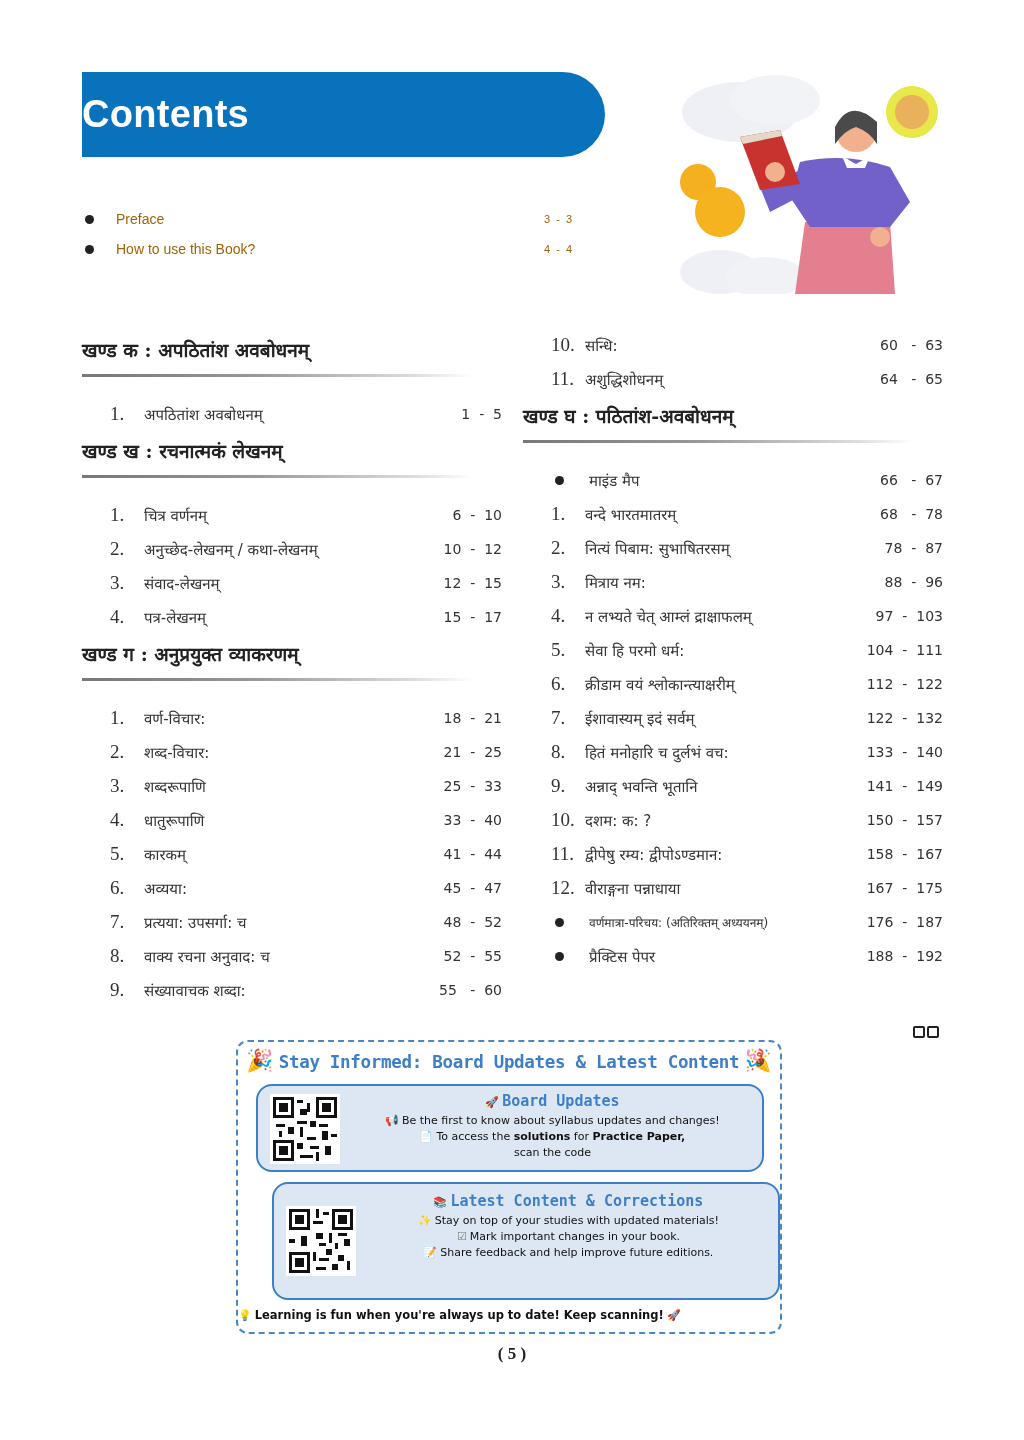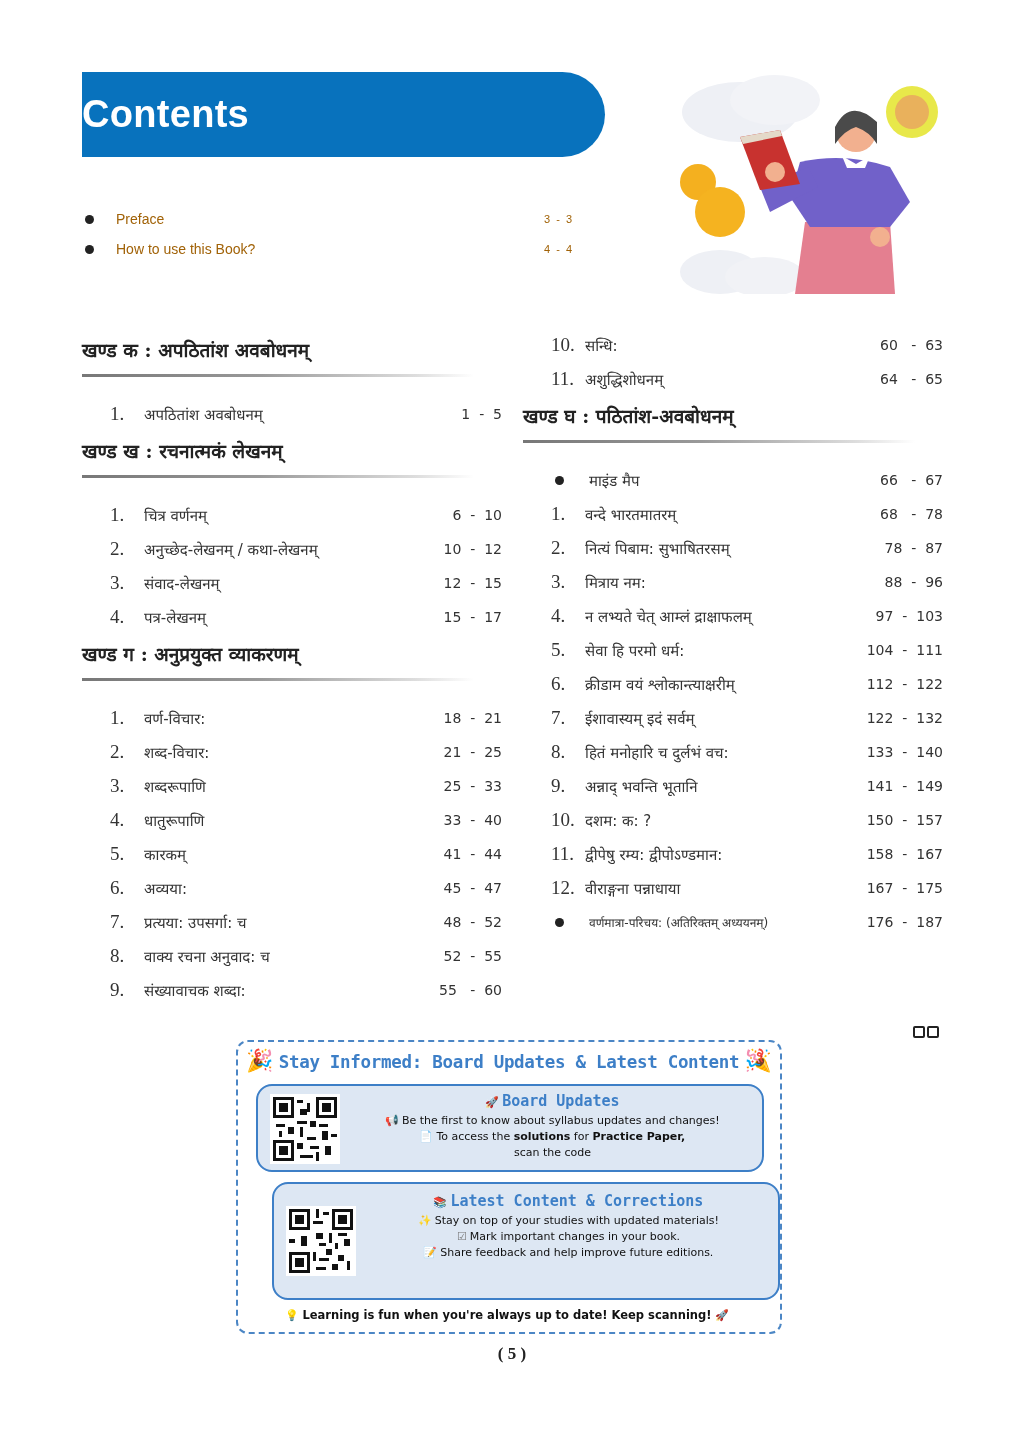--- a/index.html
+++ b/index.html
@@ -74,21 +74,21 @@
 
   .card-body { position: absolute; left: 95px; right: 10px; text-align: center; font-family: "DejaVu Sans", sans-serif; color: #111; }
   .card.one .card-body { top: 6px; }
   .card.two .card-body { top: 8px; }
   .card-title { font-family: "DejaVu Sans Mono", monospace; font-weight: 700; font-size: 15px; color: #3d7fc7; margin-bottom: 3px; }
   .card-line { font-size: 11px; line-height: 16px; white-space: nowrap; }
   .card-line b { font-weight: 700; }
   .ico { color: #777; margin-right: 3px; font-size: 11px; }
 
   .promo-footer {
-    position: absolute; left: 0; right: 0; bottom: 10px; text-align: center;
+    position: absolute; left: 0; right: 0; bottom: 10px; text-align: left;
     font-family: "DejaVu Sans", sans-serif; font-weight: 700; font-size: 11.5px; color: #111;
   }
 
   .page-number {
     position: absolute; left: 0; right: 0; top: 1344px; text-align: center;
     font-family: "Liberation Serif", serif; font-weight: 700; font-size: 17px; color: #222;
   }
 </style>
 </head>
 <body>
@@ -293,20 +293,25 @@
   </div>
   <div class="entry">
     <span class="num">12.</span>
     <span class="title">वीराङ्गना पन्नाधाया</span>
     <span class="pages">167  -  175</span>
   </div>
   <div class="entry">
     <span class="bullet"></span>
     <span class="title" style="font-size:12px">वर्णमात्रा-परिचय: (अतिरिक्तम् अध्ययनम्)</span>
     <span class="pages">176  -  187</span>
+  </div>
+  <div class="entry">
+    <span class="bullet"></span>
+    <span class="title">प्रैक्टिस पेपर</span>
+    <span class="pages">188  -  192</span>
   </div>
 </div>
 
 <div class="square-icons">
   <span></span>
     <span></span>
 </div>
 
 <div class="promo">
   <span class="party left">🎉</span>

